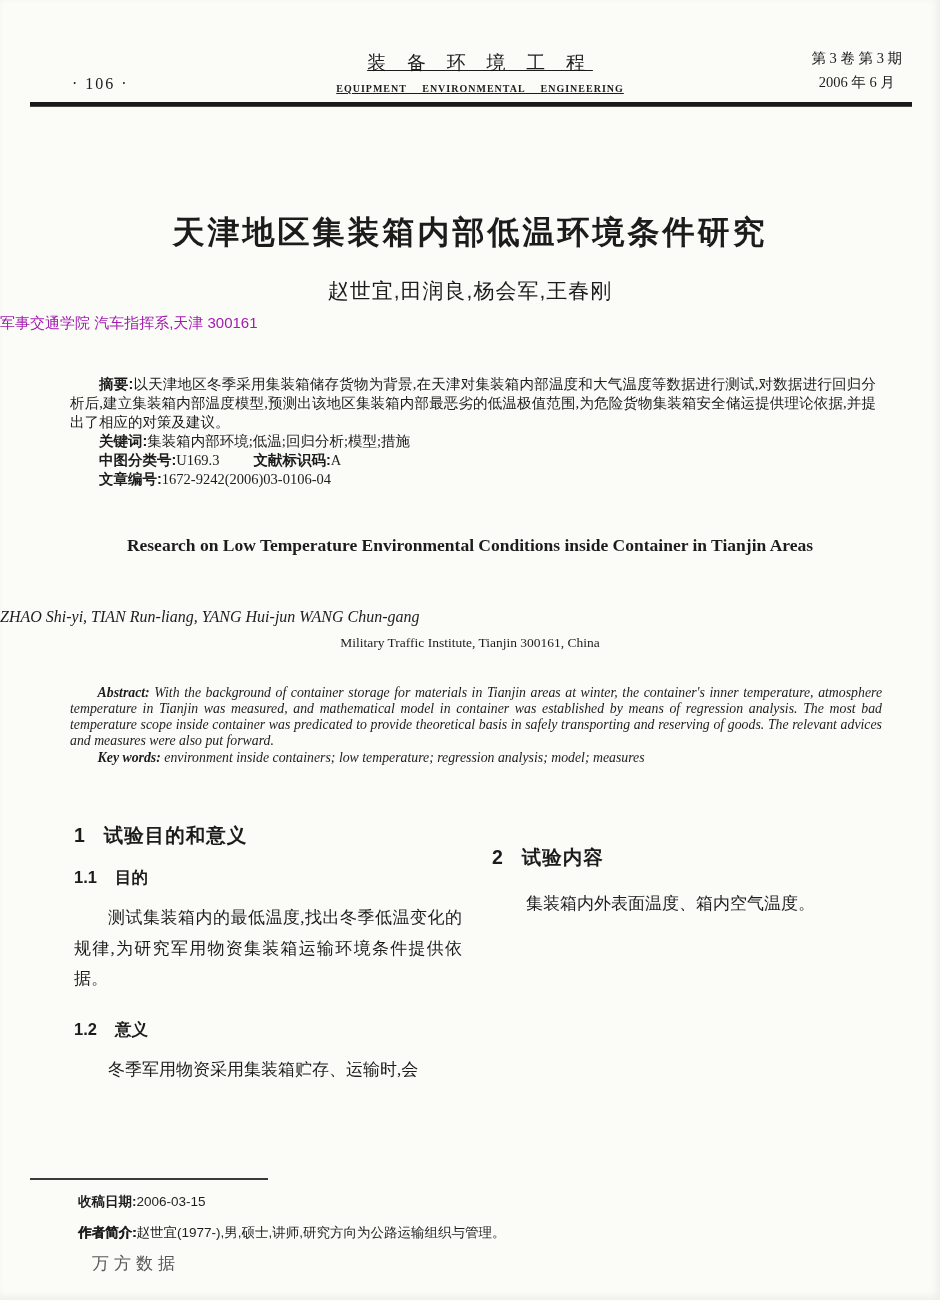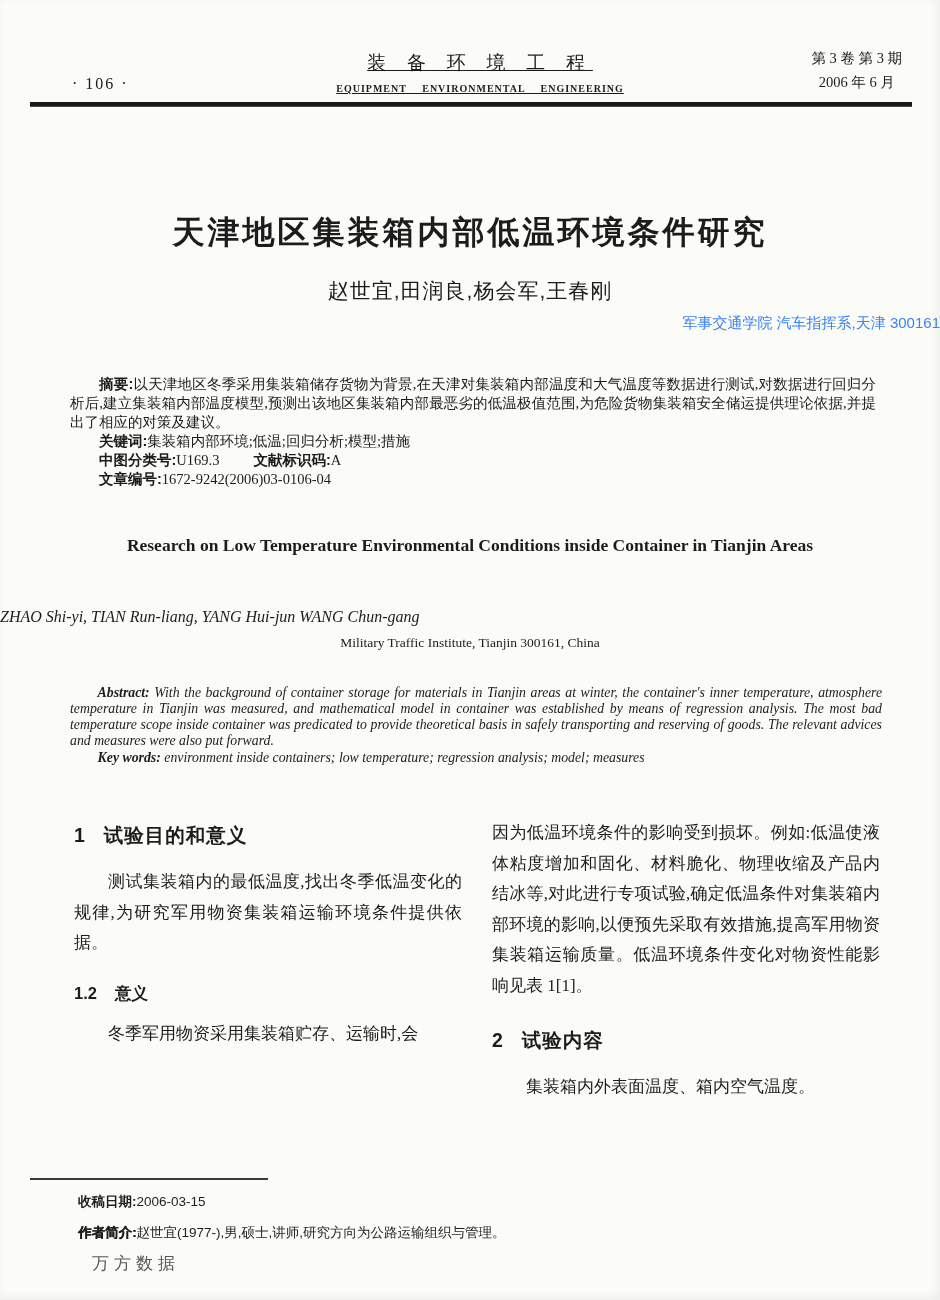--- a/index.html
+++ b/index.html
@@ -34,23 +34,23 @@
     margin-top: 104px; text-align: center;
     font-family: "Liberation Sans", sans-serif;
     font-size: 32px; font-weight: bold; letter-spacing: 3px;
   }
   .authors-cn {
     margin-top: 22px; text-align: center;
     font-family: "Liberation Sans", sans-serif;
     font-size: 21px; letter-spacing: 1px;
   }
   .affil-cn {
-    margin-top: 9px; text-align: right;
+    margin-top: 9px; text-align: left;
     font-family: "Liberation Sans", sans-serif;
-    font-size: 15px; color: #3b82f6;
+    font-size: 15px; color: #a21caf;
   }
   
   .abstract-block {
     margin: 42px 64px 0 70px;
     font-size: 14.5px; line-height: 19px;
     text-align: justify;
   }
   .abstract-block .lead { font-weight: bold; font-family: "Liberation Sans", sans-serif; }
   .abs-para { text-indent: 2em; }
   .meta-line { padding-left: 2em; }
@@ -144,26 +144,26 @@
   <div class="affil-en">Military Traffic Institute, Tianjin 300161, China</div>
 
   <div class="abstract-en-block">
     <p class="abs-en-para"><span class="lead">Abstract:</span>&nbsp;<span>With the background of container storage for materials in Tianjin areas at winter, the container's inner temperature, atmosphere temperature in Tianjin was measured, and mathematical model in container was established by means of regression analysis. The most bad temperature scope inside container was predicated to provide theoretical basis in safely transporting and reserving of goods. The relevant advices and measures were also put forward.</span></p>
     <p class="kw-en-para"><span class="lead">Key words:</span>&nbsp;<span>environment inside containers; low temperature; regression analysis; model; measures</span></p>
   </div>
 
   <div class="columns">
     <div class="col col-left">
       <h3 class="sec-h1"><span class="num">1</span><span>试验目的和意义</span></h3>
+      <h4 class="sec-h2"><span class="num">1.1</span><span>目的</span></h4>
       <p class="body-para">测试集装箱内的最低温度,找出冬季低温变化的规律,为研究军用物资集装箱运输环境条件提供依据。</p>
       <h4 class="sec-h2" style="margin-top:24px;"><span class="num">1.2</span><span>意义</span></h4>
       <p class="body-para">冬季军用物资采用集装箱贮存、运输时,会</p>
     </div>
     <div class="col col-right">
-      <p class="body-para no-indent">因为低温环境条件的影响受到损坏。例如:低温使液体粘度增加和固化、材料脆化、物理收缩及产品内结冰等,对此进行专项试验,确定低温条件对集装箱内部环境的影响,以便预先采取有效措施,提高军用物资集装箱运输质量。低温环境条件变化对物资性能影响见表 1[1]。</p>
       <h3 class="sec-h1"><span class="num">2</span><span>试验内容</span></h3>
       <p class="body-para">集装箱内外表面温度、箱内空气温度。</p>
     </div>
   </div>
 
   <div class="footnote">
     <div class="footnote-rule"></div>
     <p><span class="lead">收稿日期:</span><span>2006-03-15</span></p>
     <p class="bio-line"><span class="lead">作者简介:</span><span>赵世宜(1977-),男,硕士,讲师,研究方向为公路运输组织与管理。</span></p>
   </div>

